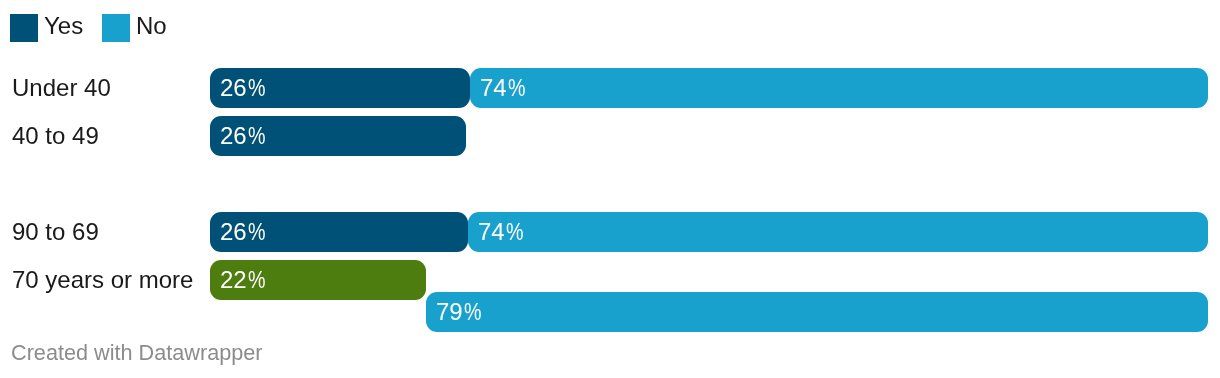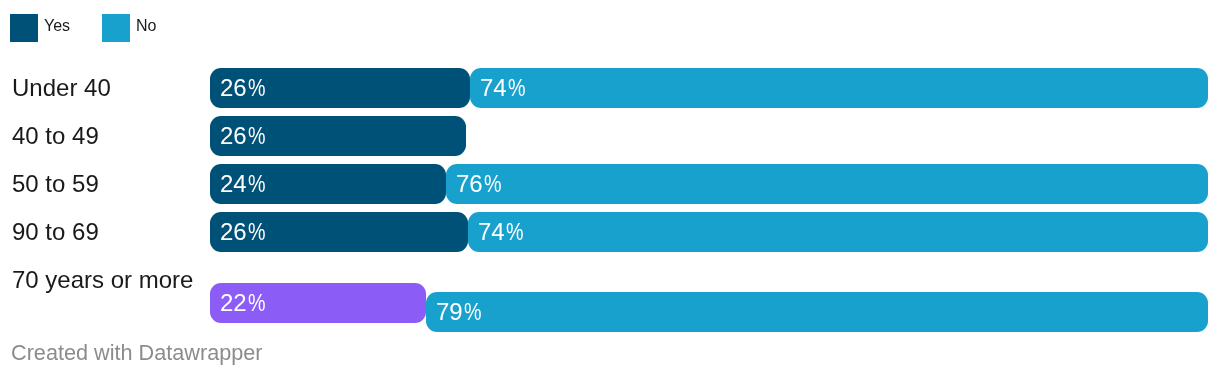--- a/index.html
+++ b/index.html
@@ -7,21 +7,21 @@
   body{width:1220px;height:378px;background:#ffffff;overflow:hidden;
        font-family:"Liberation Sans",sans-serif;-webkit-text-size-adjust:100%;}
 
   #chart{position:relative;width:1220px;height:378px;background:#ffffff;overflow:hidden;}
 
   
   .legend{position:absolute;left:10px;top:14px;height:28px;width:400px;}
   .legend-item{position:absolute;top:0;height:28px;white-space:nowrap;}
   .legend-swatch{position:absolute;left:0;top:0;width:28px;height:28px;}
   .legend-label{position:absolute;left:34px;top:-2px;height:28px;
-                font-size:16px;line-height:28px;color:#1a1a1a;
+                font-size:24px;line-height:28px;color:#1a1a1a;
                 transform:translateZ(0);}
 
   
   .rows{position:absolute;left:0;top:0;width:1220px;height:378px;padding-left:48px;}
   .row{position:absolute;left:0;width:1220px;height:40px;}
   .row-label{position:absolute;left:12px;top:0;height:40px;line-height:40px;
              font-size:24px;color:#1a1a1a;white-space:nowrap;
              transform:translateZ(0);}
   .bar{position:absolute;left:210px;top:0;width:998px;height:40px;}
   .seg{position:absolute;top:0;height:40px;overflow:hidden;border-radius:11px;}
@@ -65,46 +65,35 @@
         </div>
       </div>
       <div class="row" style="top: 116px;">
         <div class="row-label">40 to 49</div>
         <div class="bar">
           <div class="seg" style="left: 0%; width: 25.651%; background-color: rgb(0, 81, 119);">
             <div class="seg-label">26<span class="pct">%</span></div>
           </div>
         </div>
       </div>
-      <div class="row" style="top: 164px;">
-        <div class="row-label">50 to 59</div>
-        <div class="bar">
-          <div class="seg" style="left: 0%; width: 23.647%; background-color: rgb(0, 81, 119);">
-            <div class="seg-label">24<span class="pct">%</span></div>
-          </div>
-          <div class="seg" style="left: 23.647%; width: 76.353%; background-color: rgb(24, 161, 205);">
-            <div class="seg-label">76<span class="pct">%</span></div>
-          </div>
-        </div>
-      </div>
       <div class="row" style="top: 212px;">
         <div class="row-label">90 to 69</div>
         <div class="bar">
           <div class="seg" style="left: 0%; width: 25.852%; background-color: rgb(0, 81, 119);">
             <div class="seg-label">26<span class="pct">%</span></div>
           </div>
           <div class="seg" style="left: 25.852%; width: 74.148%; background-color: rgb(24, 161, 205);">
             <div class="seg-label">74<span class="pct">%</span></div>
           </div>
         </div>
       </div>
       <div class="row" style="top: 260px;">
         <div class="row-label">70 years or more</div>
         <div class="bar">
-          <div class="seg" style="left: 0%; width: 21.643%; background-color: #8b5cf6; margin-top: 23px;">
+          <div class="seg" style="left: 0%; width: 21.643%; background-color: #4d7c0f;">
             <div class="seg-label">22<span class="pct">%</span></div>
           </div>
           <div class="seg" style="left: 21.643%; width: 78.357%; background-color: rgb(24, 161, 205); margin-top: 32px;">
             <div class="seg-label">79<span class="pct">%</span></div>
           </div>
         </div>
       </div>
     </div>
 
   <div class="footer">Created with Datawrapper</div>

